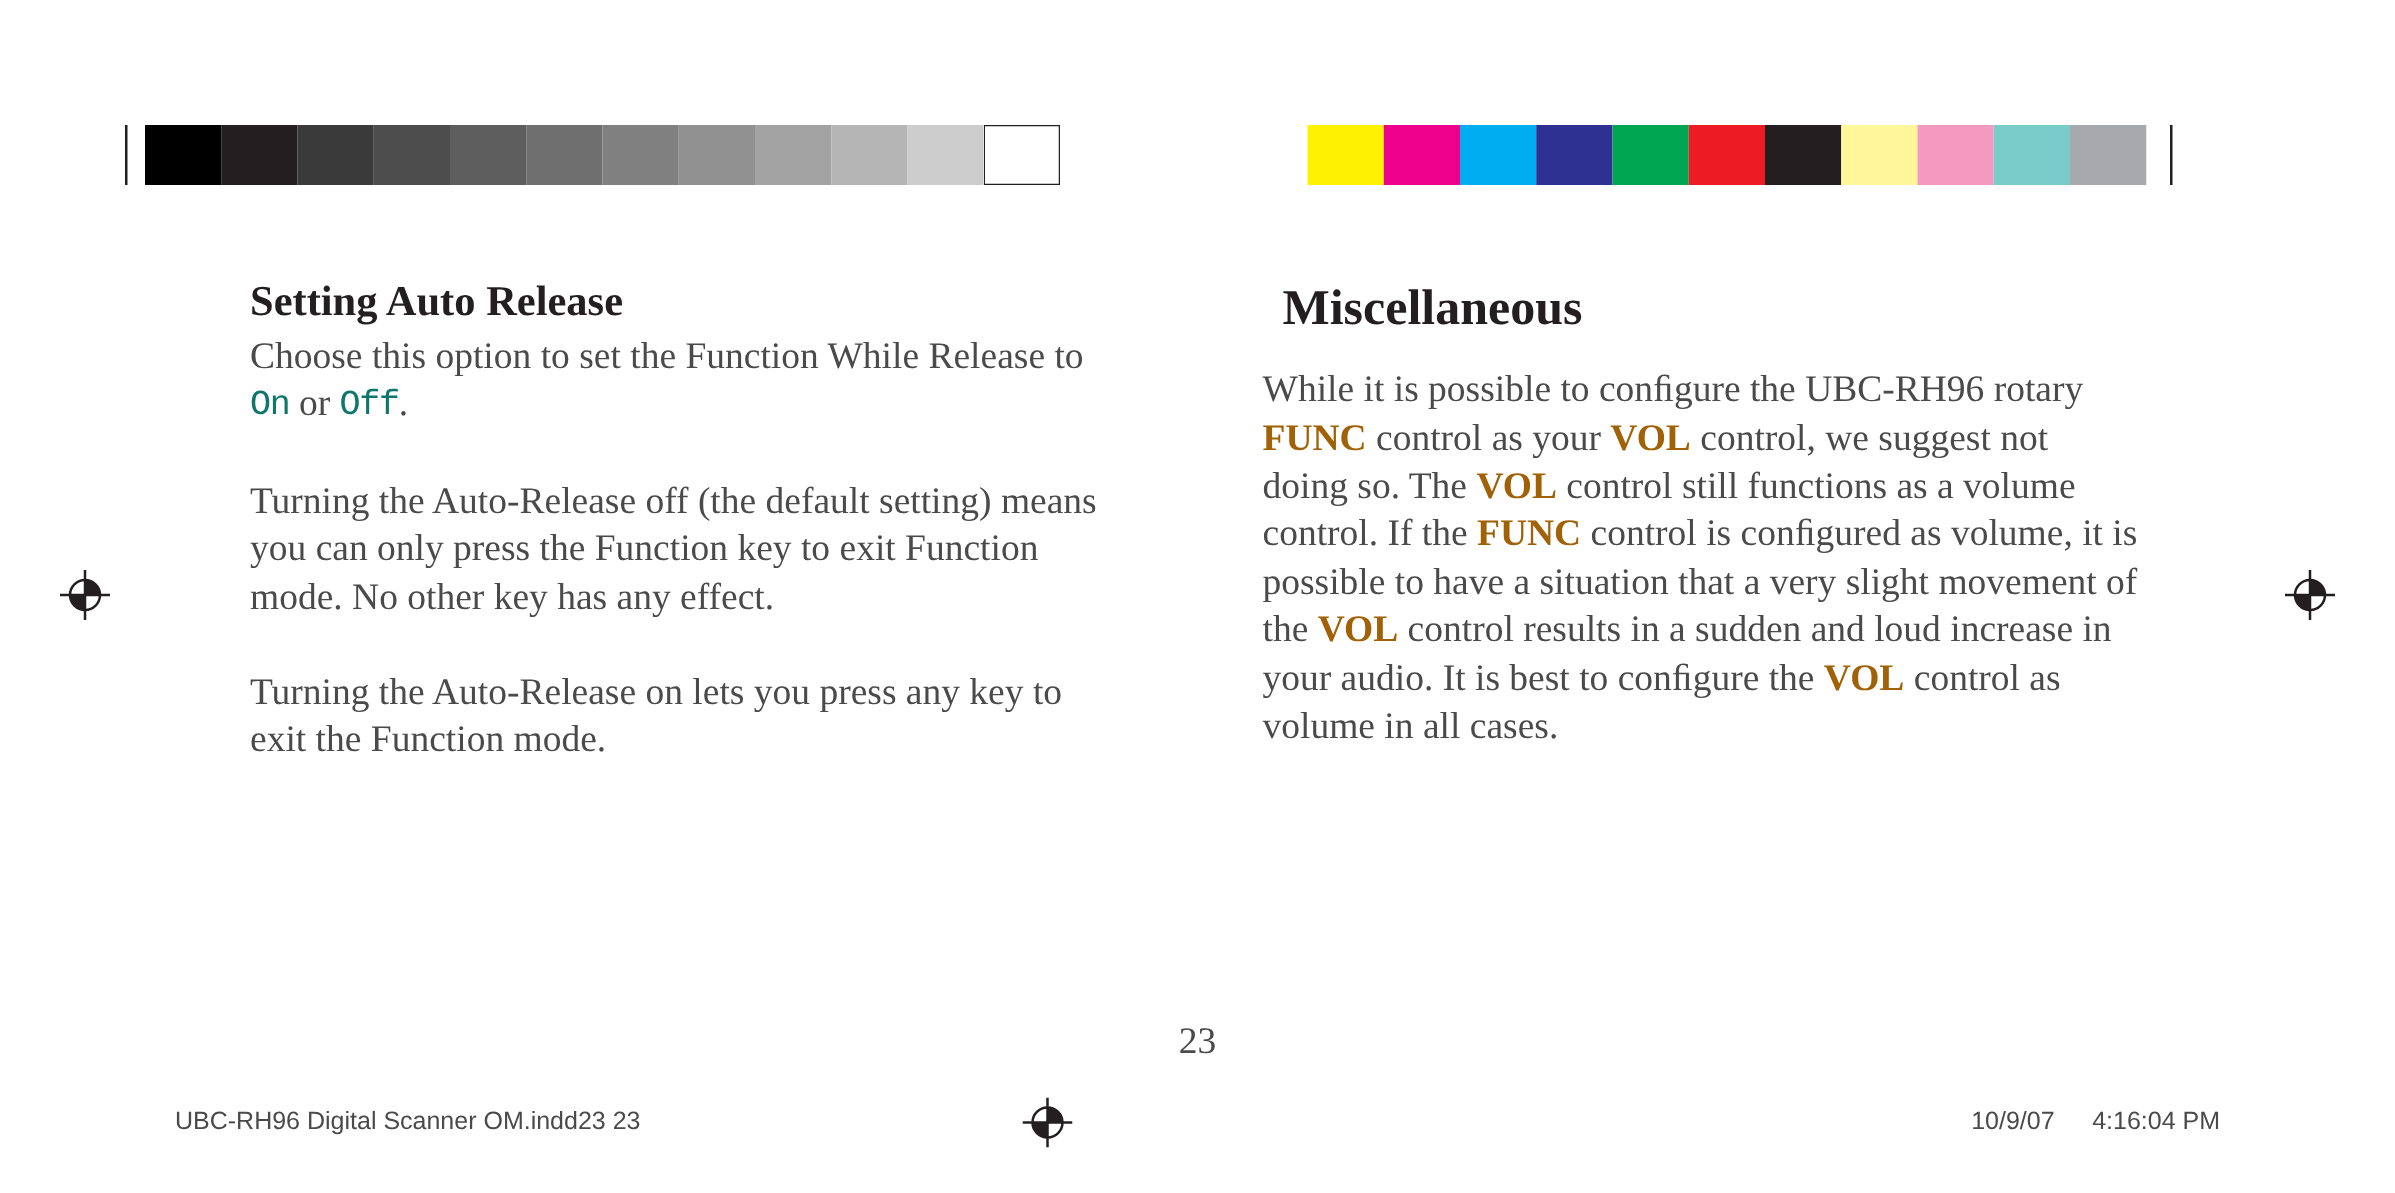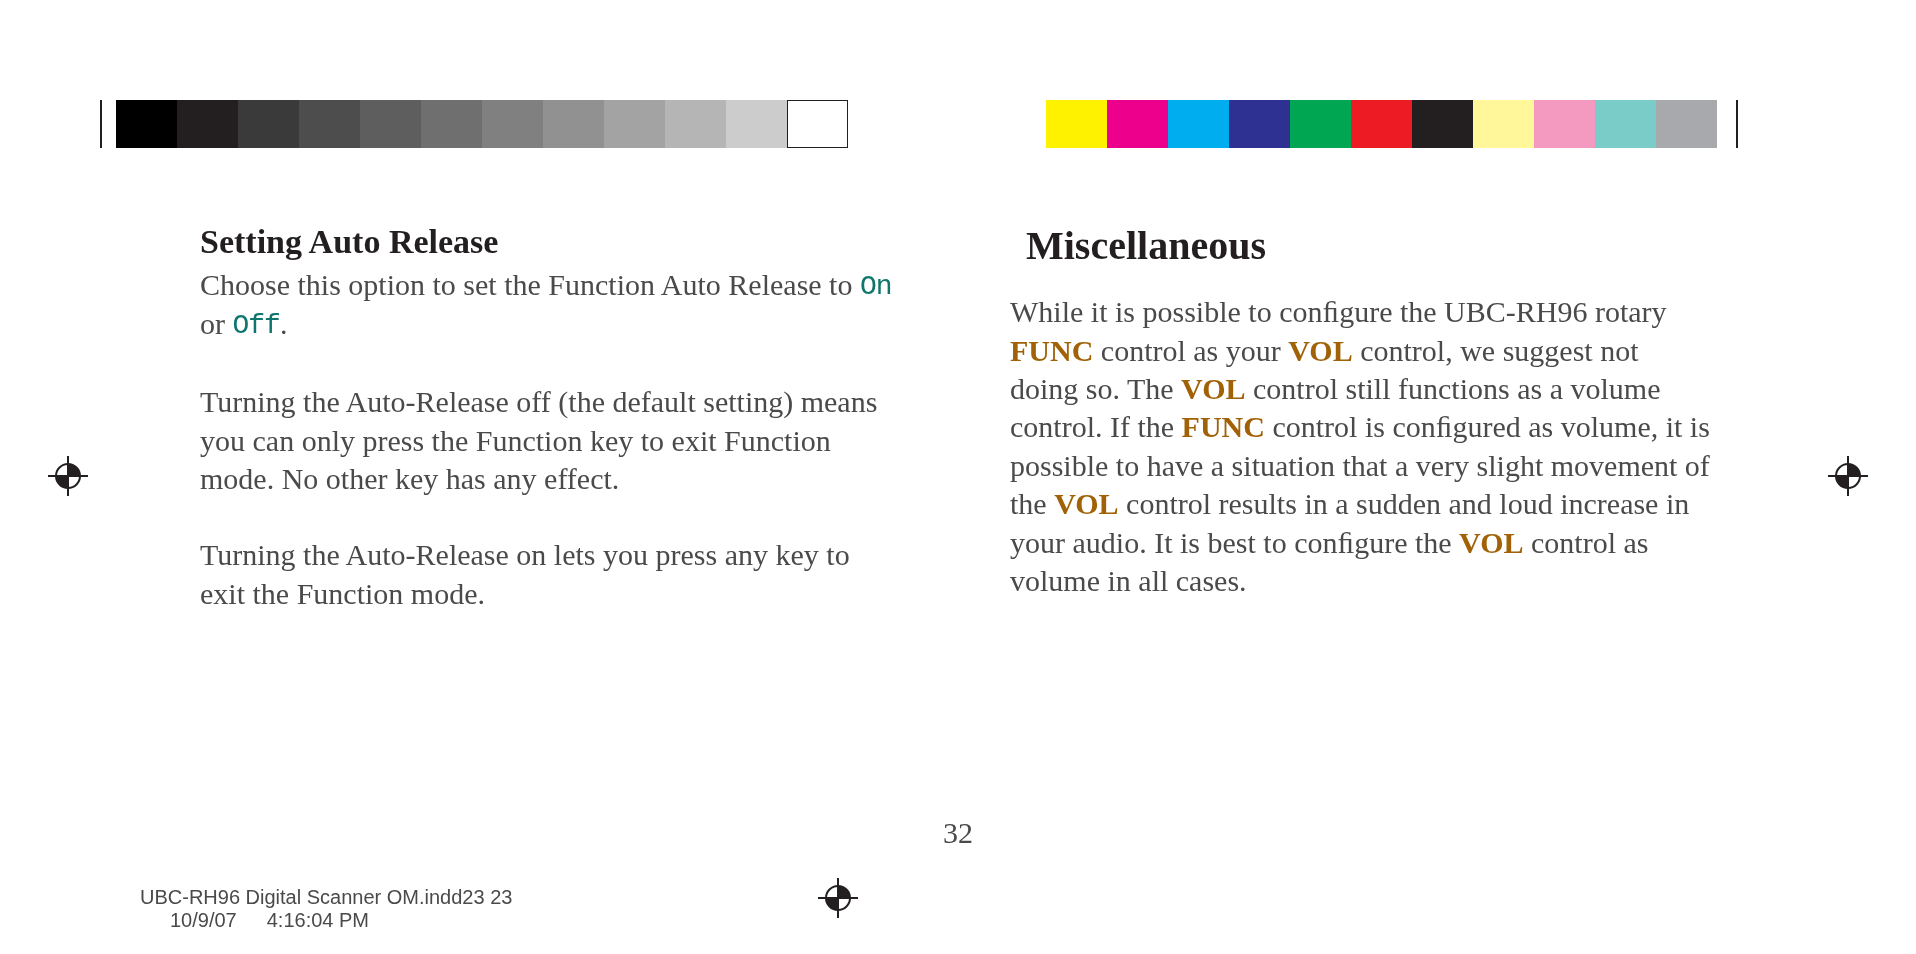--- a/index.html
+++ b/index.html
@@ -87,21 +87,20 @@
   .footer {
     position: absolute;
     left: 140px;
     right: 140px;
     top: 886px;
     display: flex;
     justify-content: space-between;
     font-family: Arial, Helvetica, sans-serif;
     font-size: 20px;
     color: #4a4a4a;
-    flex-direction: column;
   }
   .footer-right span { margin-left: 30px; }
 </style>
 </head>
 <body>
 
 <div class="page">
 
   <div class="reg-mark" style="left:732px; top:100px;">
     <svg viewBox="0 0 40 40">
@@ -169,35 +168,35 @@
       <div class="swatch" style="background: rgb(244, 154, 193);"></div>
       <div class="swatch" style="background: rgb(122, 204, 200);"></div>
       <div class="swatch" style="background: rgb(167, 169, 172);"></div>
     </div>
   <div class="bar-outer-tick" style="left:1736px;"></div>
 
   <div class="content">
     <div class="col">
       <div class="h2">Setting Auto Release</div>
       <p>
-        <span>Choose this option to set the Function Auto Release to </span><span class="lcd">On</span><span> or </span><span class="lcd">Off</span><span>.</span>
+        <span>Choose this option to set the Function While Release to </span><span class="lcd">On</span><span> or </span><span class="lcd">Off</span><span>.</span>
       </p>
       <p>Turning the Auto-Release off (the default setting) means you can only press the Function key to exit Function mode. No other key has any effect.</p>
       <p>Turning the Auto-Release on lets you press any key to exit the Function mode.</p>
     </div>
 
     <div class="col">
       <div class="h1">Miscellaneous</div>
       <p>
         <span>While it is possible to conﬁgure the UBC-RH96 rotary </span><span class="bold">FUNC</span><span> control as your </span><span class="bold">VOL</span><span> control, we suggest not doing so. The </span><span class="bold">VOL</span><span> control still functions as a volume control. If the </span><span class="bold">FUNC</span><span> control is conﬁgured as volume, it is possible to have a situation that a very slight movement of the </span><span class="bold">VOL</span><span> control results in a sudden and loud increase in your audio. It is best to conﬁgure the </span><span class="bold">VOL</span><span> control as volume in all cases.</span>
       </p>
     </div>
   </div>
 
-  <div class="page-num">32</div>
+  <div class="page-num">23</div>
 
   <div class="footer">
     <div>UBC-RH96 Digital Scanner OM.indd23   23</div>
     <div class="footer-right">
       <span>10/9/07</span><span>4:16:04 PM</span>
     </div>
   </div>
 
 </div>
 

